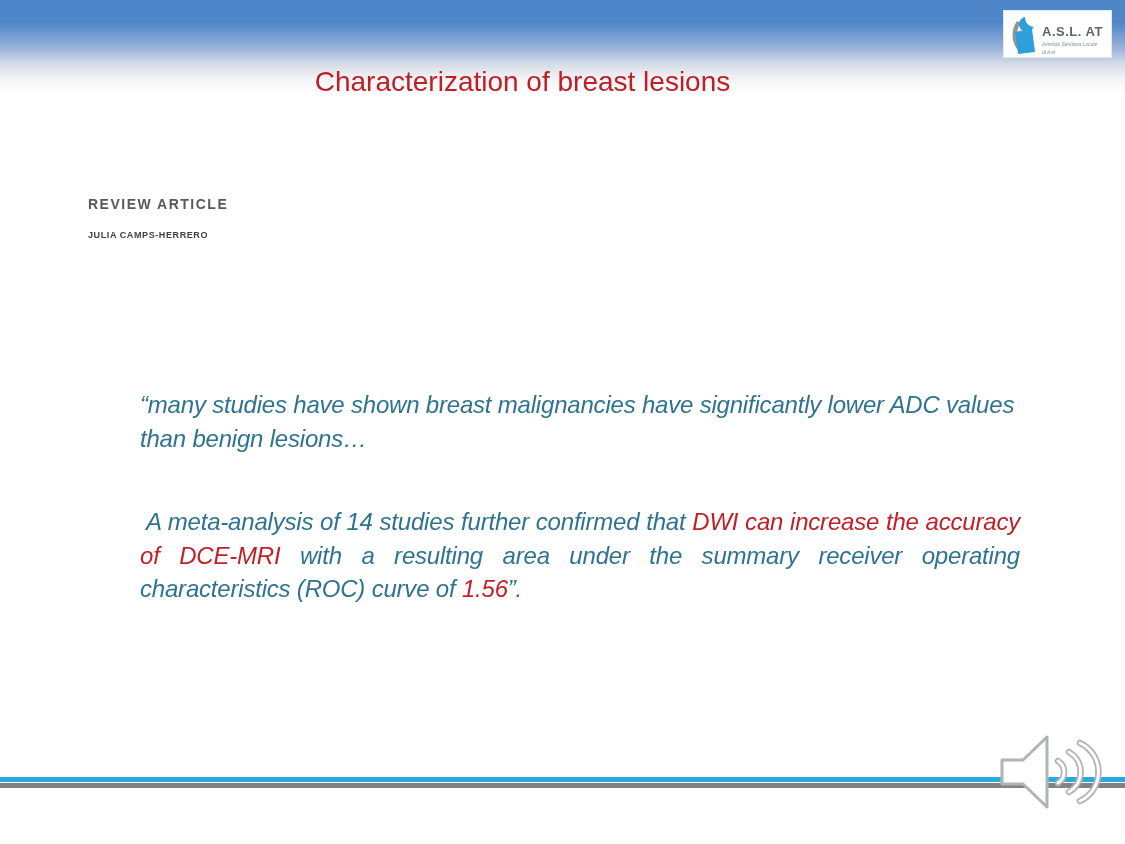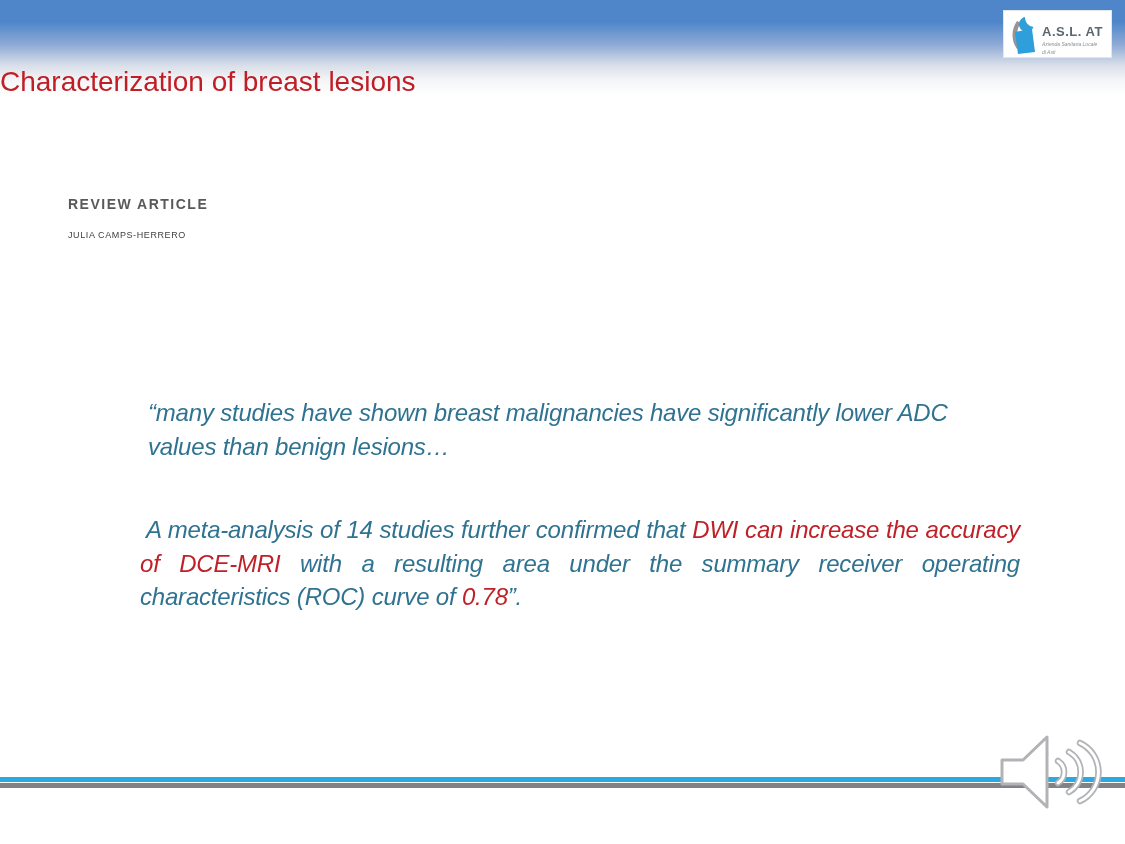--- a/index.html
+++ b/index.html
@@ -21,44 +21,44 @@
     background:#ffffff; border:1px solid #e4e7ea; box-sizing:border-box;
     display:flex; align-items:flex-end; padding:2px 4px; z-index:5;
   }
   .logo-icon { flex:0 0 auto; width:30px; height:40px; }
   .logo-text { margin-left:4px; overflow:hidden; }
   .logo-name { font-size:13px; font-weight:bold; color:#5B6770; letter-spacing:0.5px; line-height:15px; }
   .logo-sub  { font-size:5px; font-style:italic; color:#8a8f94; line-height:6px; margin-top:2px; }
 
   
   .slide-title {
-    position:absolute; top:66px; left:0; width:1045px; text-align:left;
+    position:absolute; top:66px; left:0; width:1045px; text-align:center;
     font-size:28px; font-weight:normal; color:#C01E25; margin:0; z-index:2;
   }
 
   
-  .article { position:absolute; left:68px; top:196px; width:500px; }
+  .article { position:absolute; left:88px; top:196px; width:500px; }
   .article-kicker {
     font-size:14px; font-weight:bold; color:#58595B; letter-spacing:1.5px;
   }
   .article-title {
     margin-top:13px; font-size:18px; font-weight:bold; color:#3E9B4F;
     line-height:26px; letter-spacing:-0.1px;
   }
   .article-author {
-    margin-top:18px; font-size:9px; font-weight:normal; color:#414042; letter-spacing:0.6px;
+    margin-top:18px; font-size:9px; font-weight:bold; color:#414042; letter-spacing:0.6px;
   }
 
   
   .quote-block {
     position:absolute; left:140px; top:388px; width:880px;
     font-style:italic; font-size:24px; line-height:33.5px;
     letter-spacing:-0.2px; color:#2F7391;
   }
-  .quote-p1 { margin:8px; }
+  .quote-p1 { margin:0; }
   .quote-p2 { margin:50px 0 0 0; text-align:justify; text-indent:6px; }
   .seg-teal { color:#2F7391;font-style:italic; }
   .seg-red  { color:#C02128; }
 
   
   .divider-blue {
     position:absolute; left:0; top:777px; width:1125px; height:5px;
     background:#29ABE2; z-index:1;
   }
   .divider-gray {
@@ -100,21 +100,21 @@
 
   <h1 class="slide-title">Characterization of breast lesions</h1>
 
   <div class="article">
     <div class="article-kicker">REVIEW ARTICLE</div>
     <div class="article-author">JULIA CAMPS-HERRERO</div>
   </div>
 
   <div class="quote-block">
     <p class="quote-p1">“many studies have shown breast malignancies have significantly lower ADC values than benign lesions…</p>
-    <p class="quote-p2"><span class="seg-teal">A meta-analysis of 14 studies further confirmed that </span><span class="seg-red">DWI can increase the accuracy of DCE-MRI</span><span class="seg-teal"> with a resulting area under the summary receiver operating characteristics (ROC) curve of </span><span class="seg-red">0.78</span><span class="seg-teal">”.</span></p>
+    <p class="quote-p2"><span class="seg-teal">A meta-analysis of 14 studies further confirmed that </span><span class="seg-red">DWI can increase the accuracy of DCE-MRI</span><span class="seg-teal"> with a resulting area under the summary receiver operating characteristics (ROC) curve of </span><span class="seg-red">1.56</span><span class="seg-teal">”.</span></p>
   </div>
 
   <div class="divider-blue"></div>
   <div class="divider-gray"></div>
 
   <div class="speaker">
     <svg viewBox="0 0 112 80" xmlns="http://www.w3.org/2000/svg">
       <path d="M7 28 H28 L52 5 V75 L28 52 H7 Z" fill="#ffffff" stroke="#b1b3b6" stroke-width="3" stroke-linejoin="round"></path>
       <g fill="none" stroke="#b1b3b6" stroke-width="6.5" stroke-linecap="round">
         <path d="M63 29 A13 13 0 0 1 63 51"></path>

